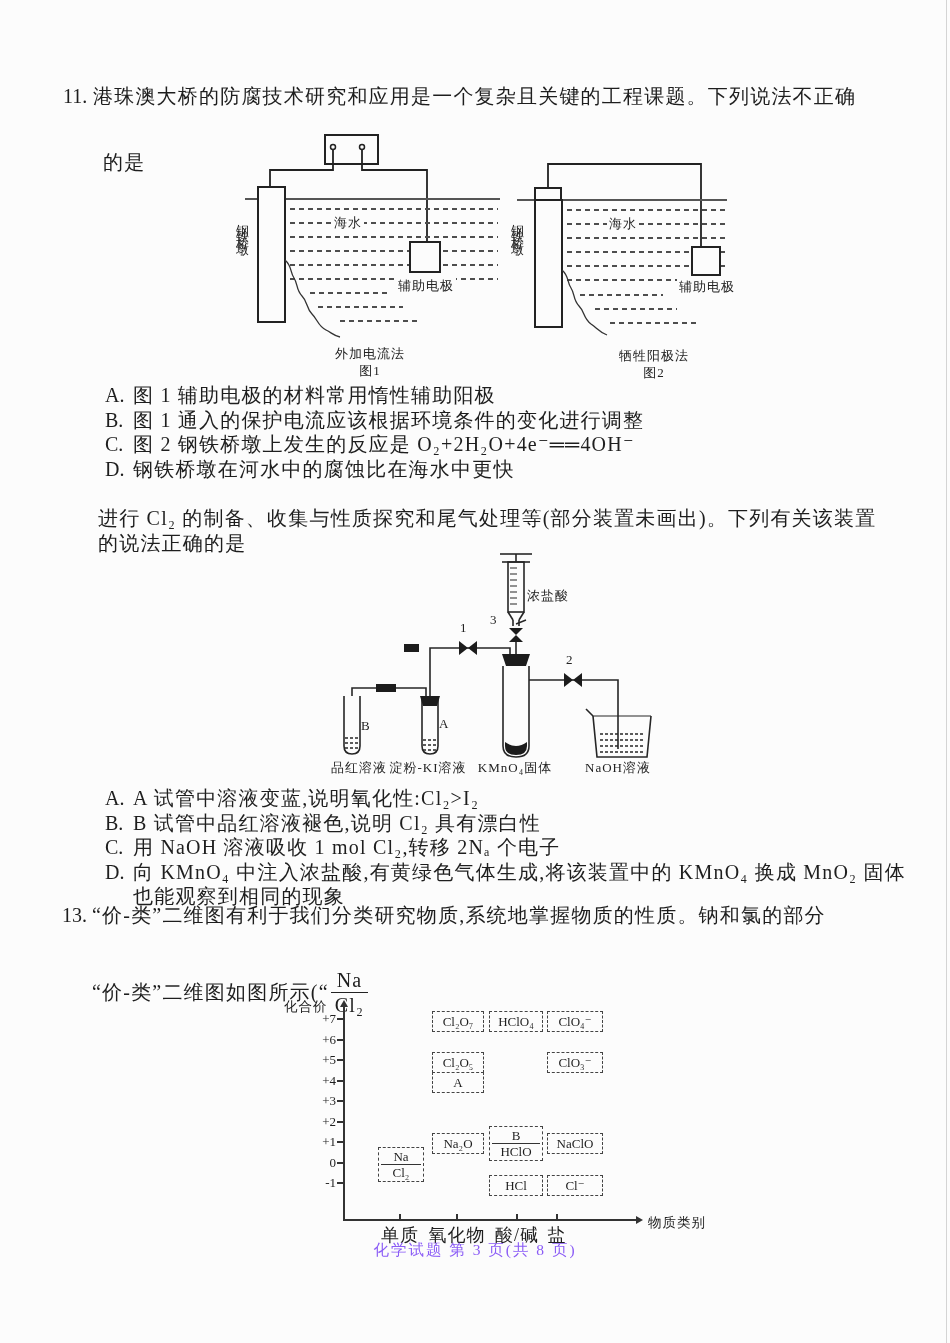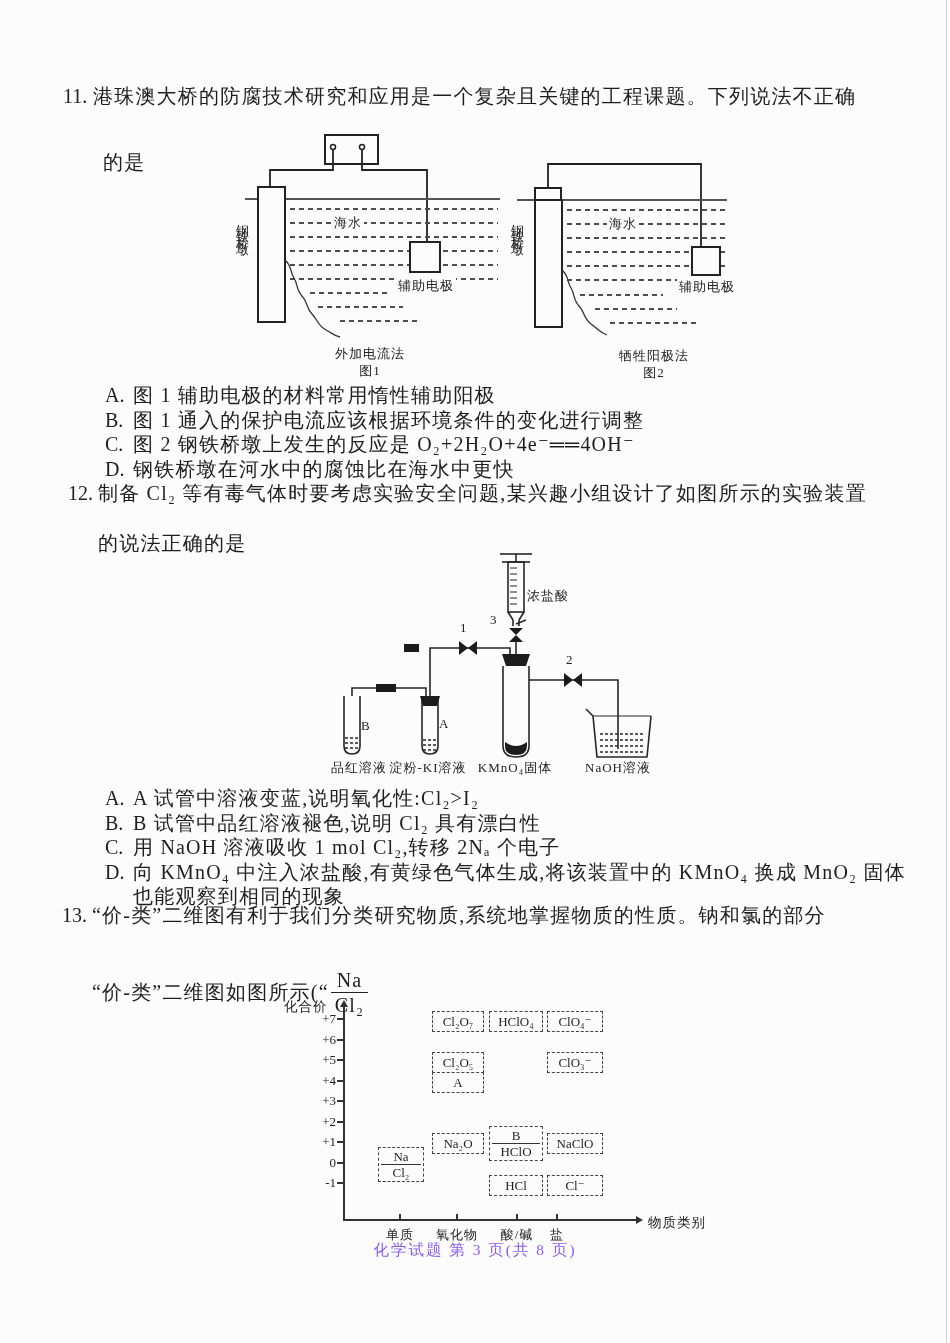--- a/index.html
+++ b/index.html
@@ -25,21 +25,21 @@
   .frac .fb{display:block;padding:1px 4px 0;}
   
   .chart{position:absolute;}
   .yaxis{position:absolute;width:2px;background:#333;}
   .xaxis{position:absolute;height:2px;background:#333;}
   .arrow-up{position:absolute;width:0;height:0;border-left:4px solid transparent;border-right:4px solid transparent;border-bottom:7px solid #333;}
   .arrow-right{position:absolute;width:0;height:0;border-top:4px solid transparent;border-bottom:4px solid transparent;border-left:7px solid #333;}
   .ytick{position:absolute;font-size:13px;line-height:20px;width:30px;text-align:right;letter-spacing:0;}
   .ymark{position:absolute;width:7px;height:2px;background:#333;}
   .xmark{position:absolute;width:2px;height:6px;background:#333;}
-  .xcat{position:absolute;font-size:13px;line-height:18px;width:64px;text-align:center;letter-spacing:1px;}
+  .xcat{position:absolute;font-size:18px;line-height:18px;width:64px;text-align:center;letter-spacing:1px;}
   .axlab{position:absolute;font-size:13.5px;line-height:16px;letter-spacing:1px;white-space:nowrap;}
   .cbox{position:absolute;border:1.5px dashed #444;font-size:13px;line-height:17px;text-align:center;
         padding:1px 2px;letter-spacing:0;background:#fcfcfc;}
   .cbox .ft{display:block;border-bottom:1.2px solid #333;line-height:15px;}
   .cbox .fb{display:block;line-height:15px;}
   .footer{position:absolute;width:950px;text-align:center;font-size:15.5px;letter-spacing:2px;color:#8b5cf6;}
   .edge{position:absolute;width:1px;background:#d4d4d4;}
 </style>
 </head>
 <body>
@@ -121,24 +121,21 @@
     <div class="opt">
         <span class="optk">C.</span>
         <span class="optt">图 2 钢铁桥墩上发生的反应是 O₂+2H₂O+4e⁻══4OH⁻</span>
       </div>
     <div class="opt">
         <span class="optk">D.</span>
         <span class="optt">钢铁桥墩在河水中的腐蚀比在海水中更快</span>
       </div>
   </div>
 
-  <div class="abs stem-line qrow" style="left:68px;top:481px;width:845px;">
-    <span class="qnum">12.</span>
-    <span>制备 Cl₂ 等有毒气体时要考虑实验安全问题,某兴趣小组设计了如图所示的实验装置</span>
-  </div>
+  <div class="abs stem-line" style="left:98px;top:506px;">进行 Cl₂ 的制备、收集与性质探究和尾气处理等(部分装置未画出)。下列有关该装置</div>
   <div class="abs stem-line" style="left:98px;top:531px;">的说法正确的是</div>
 
   <div class="fig" style="left:330px;top:548px;width:360px;height:238px;">
     <svg width="360" height="238" viewBox="0 0 360 238">
       <g stroke="#262626" stroke-width="1.6" fill="none">
 
         <line x1="170" y1="6" x2="202" y2="6"></line>
         <line x1="186" y1="6" x2="186" y2="14"></line>
         <line x1="172" y1="14" x2="200" y2="14"></line>
         <rect x="178" y="14" width="16" height="50"></rect>

